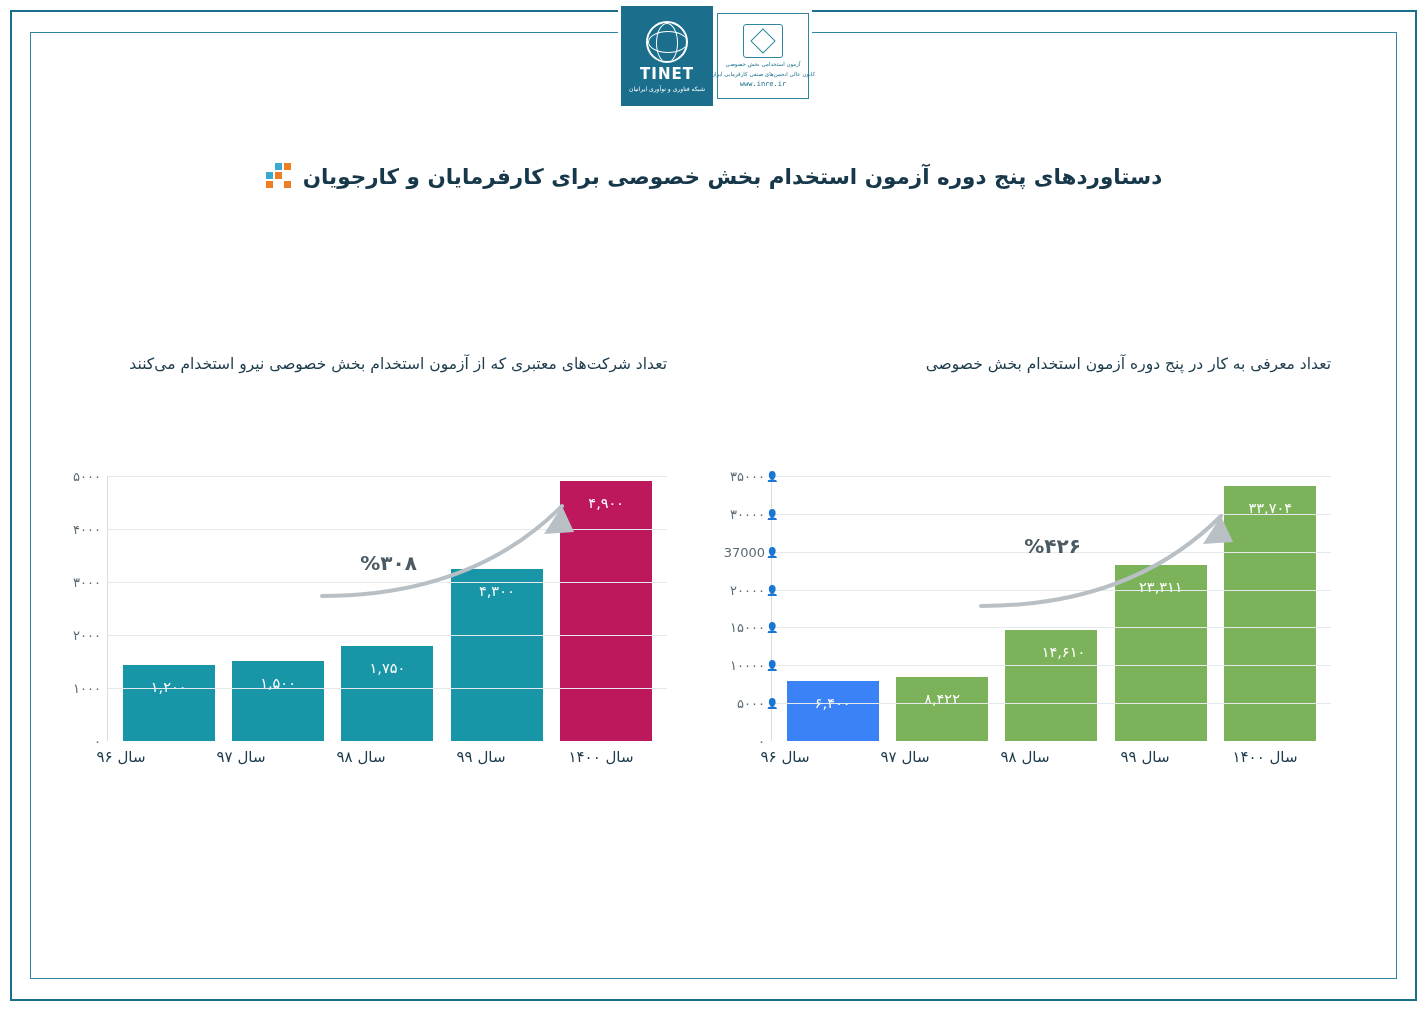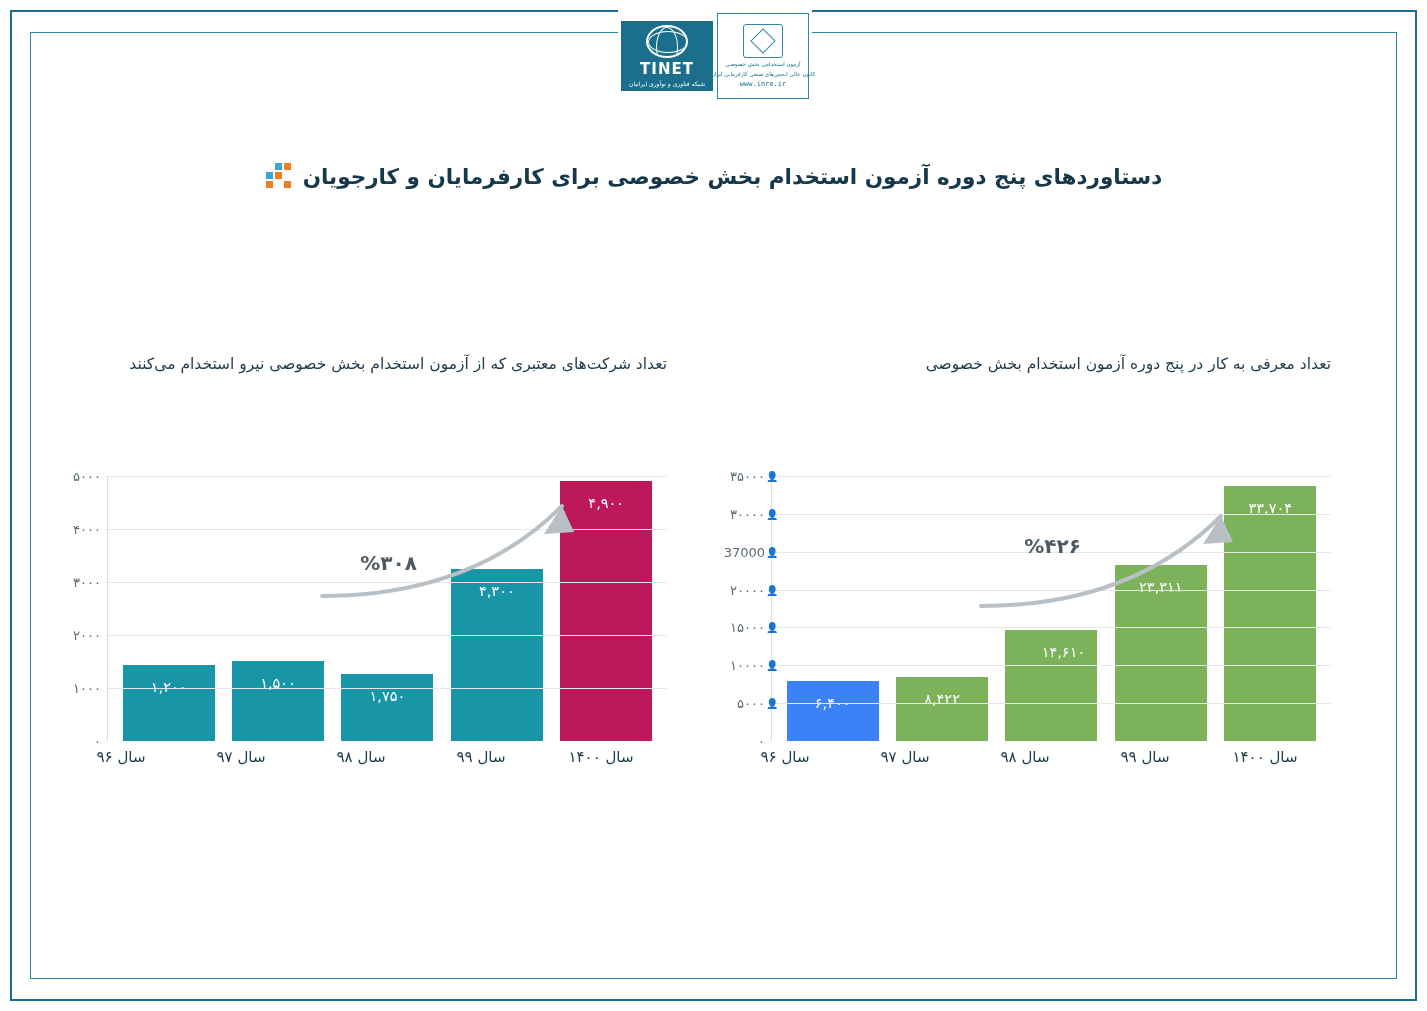--- a/index.html
+++ b/index.html
@@ -70,21 +70,21 @@
     line-height: 1.25;
     text-align: center;
     white-space: nowrap;
   }
   .logo-inre .url {
     font-size: 7px;
     color: #1b6f8c;
     font-family: "DejaVu Sans Mono", monospace;
   }
   .logo-tinet {
-    width: 92px; height: 70px;
+    width: 92px; height: 100px;
     background: #1b6f8c;
     display: flex;
     flex-direction: column;
     align-items: center;
     justify-content: center;
     gap: 2px;
     padding: 4px;
   }
   .logo-tinet .globe {
     width: 42px; height: 42px;
@@ -372,21 +372,21 @@
               <div class="bar" style="height: 76px; background: rgb(24, 150, 168);">
                 <span class="val">۱,۲۰۰</span>
               </div>
             </div>
             <div class="bar-slot">
               <div class="bar" style="height: 80px; background: rgb(24, 150, 168);">
                 <span class="val">۱,۵۰۰</span>
               </div>
             </div>
             <div class="bar-slot">
-              <div class="bar" style="height: 67px; background: rgb(24, 150, 168);">
+              <div class="bar" style="height: 95px; background: rgb(24, 150, 168);">
                 <span class="val">۱,۷۵۰</span>
               </div>
             </div>
             <div class="bar-slot">
               <div class="bar" style="height: 172px; background: rgb(24, 150, 168);">
                 <span class="val">۴,۳۰۰</span>
               </div>
             </div>
             <div class="bar-slot">
               <div class="bar" style="height: 260px; background: #be185d;">

